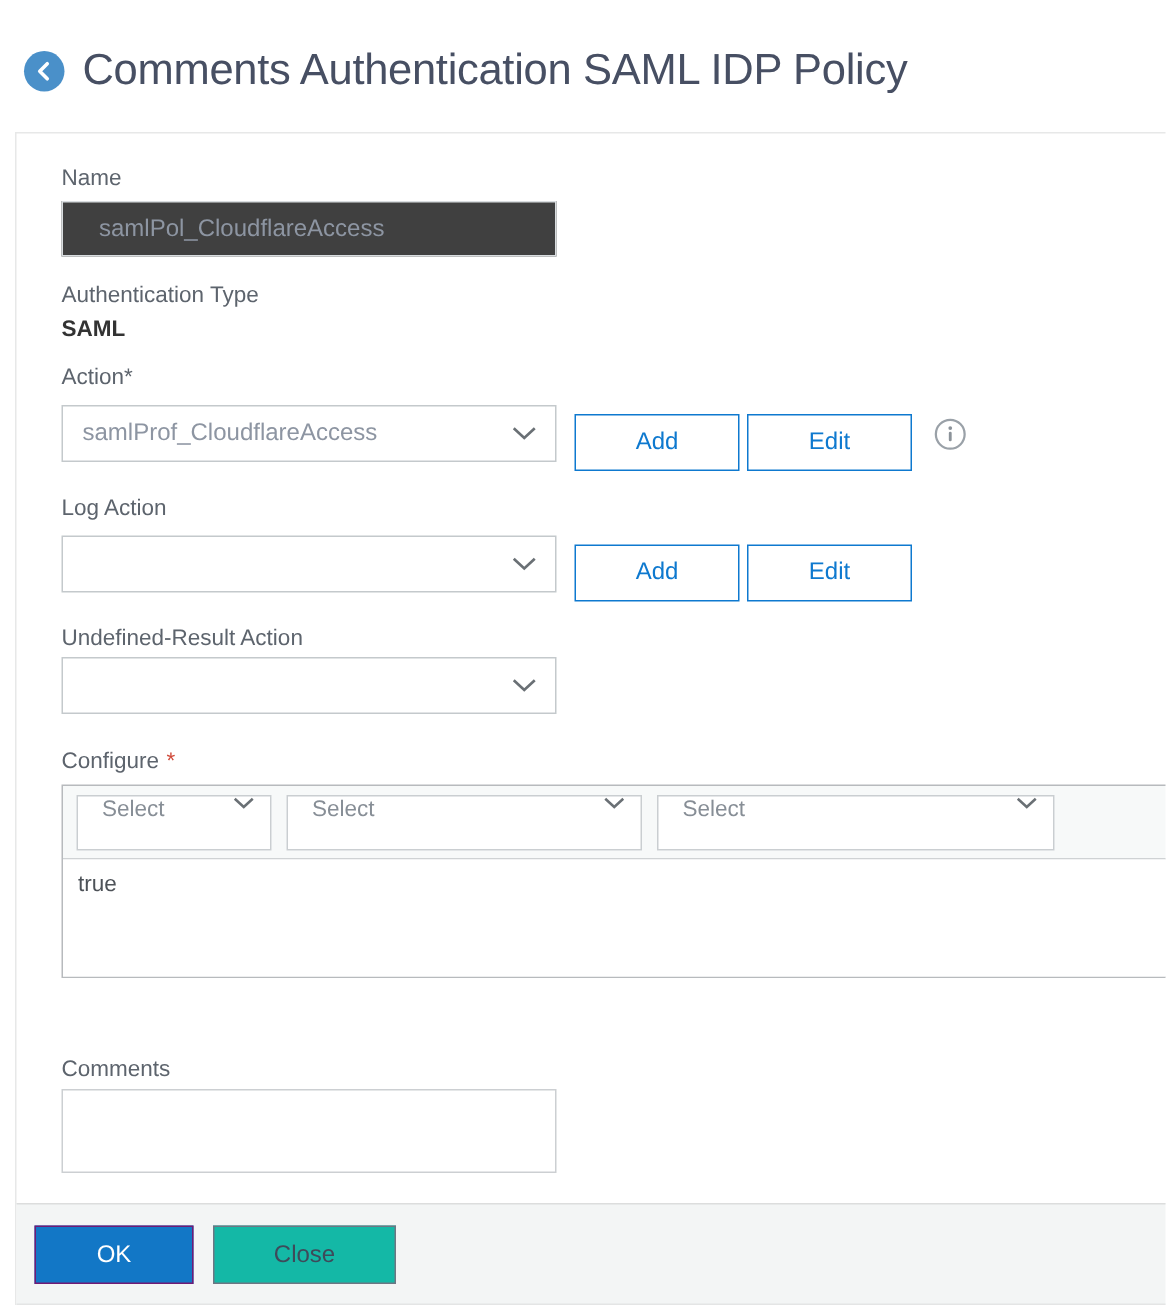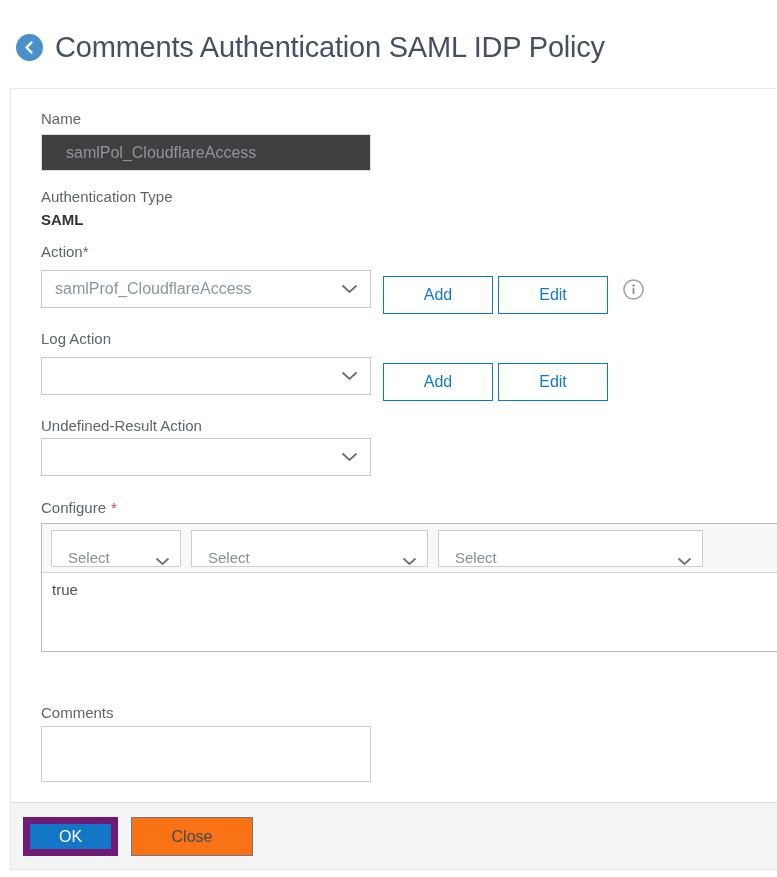--- a/index.html
+++ b/index.html
@@ -68,45 +68,45 @@
   .info-icon { display:flex; align-items:center; cursor:pointer; }
 
   
   .expr-box { margin-top:5px; border:1px solid #b7babd; margin-right:-2px; }
   .expr-header {
     background:#f7f9f9; height:49px; display:flex; align-items:center;
     padding-left:9px; gap:10px; border-bottom:1px solid #cfd2d4;
   }
   .expr-sel {
     background:#fff; border:1px solid #caced1; height:37px;
-    display:flex; align-items:flex-end; justify-content:space-between;
-    padding:15px 10px 0 16px; color:#878e96; font-size:15px; cursor:pointer;
+    display:flex; align-items:flex-start; justify-content:space-between;
+    padding:0 10px 0 16px; color:#878e96; font-size:15px; cursor:pointer;
   }
   .expr-sel.w1 { width:130px; } .expr-sel.w2 { width:237px; } .expr-sel.w3 { width:265px; }
   .expr-text {
     display:block; width:100%; height:78px; border:none; resize:none; outline:none;
     font-family:inherit; font-size:15px; color:#4d5258; padding:8px 10px; background:#fff;
   }
 
   .comments-text {
     margin-top:3px; display:block; width:330px; height:56px; resize:none; outline:none;
     border:1px solid #cccfd2; font-family:inherit; font-size:15px; color:#4d5258; padding:6px 8px;
   }
 
   
   .panel-footer {
     background:#f3f5f5; border-top:1px solid #dcdddd; border-bottom:1px solid #e4e5e5;
     padding:14px 0 13px 12px; display:flex; align-items:center; gap:13px;
   }
   .btn-ok {
-    width:95px; height:39px; background:#1277c6; border:7px solid #701a75;
+    width:106px; height:39px; background:#1277c6; border:1px solid #701a75;
     color:#fff; font-size:16px; font-family:inherit; cursor:pointer;
   }
   .btn-close {
-    width:122px; height:39px; background:#f97316; border:1px solid #6d7683;
+    width:122px; height:39px; background:#14b8a6; border:1px solid #6d7683;
     color:#3e4a5a; font-size:16px; font-family:inherit; cursor:pointer;
   }
 </style>
 </head>
 <body>
 
 <div class="header">
   <div class="back-btn">
     <span style="display:flex;">
       <svg width="15" height="15" viewBox="0 0 15 15">

